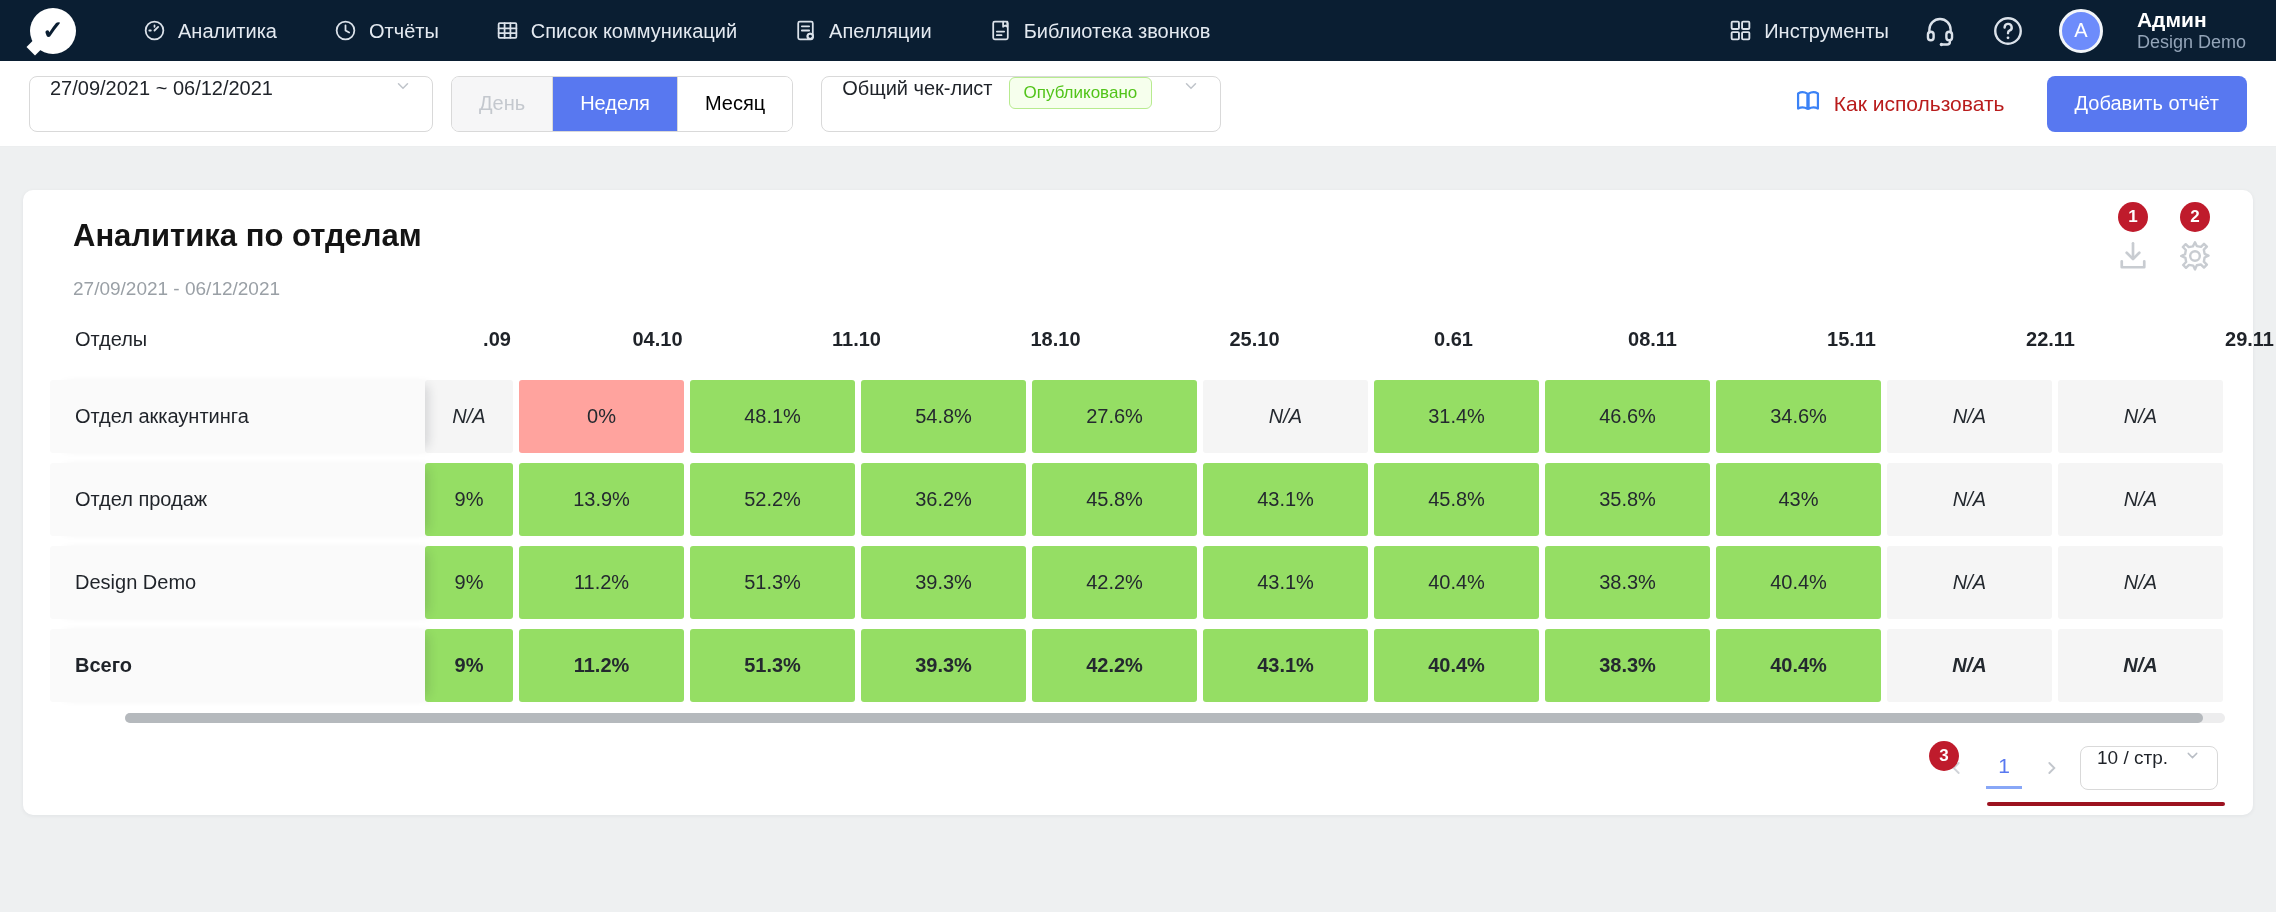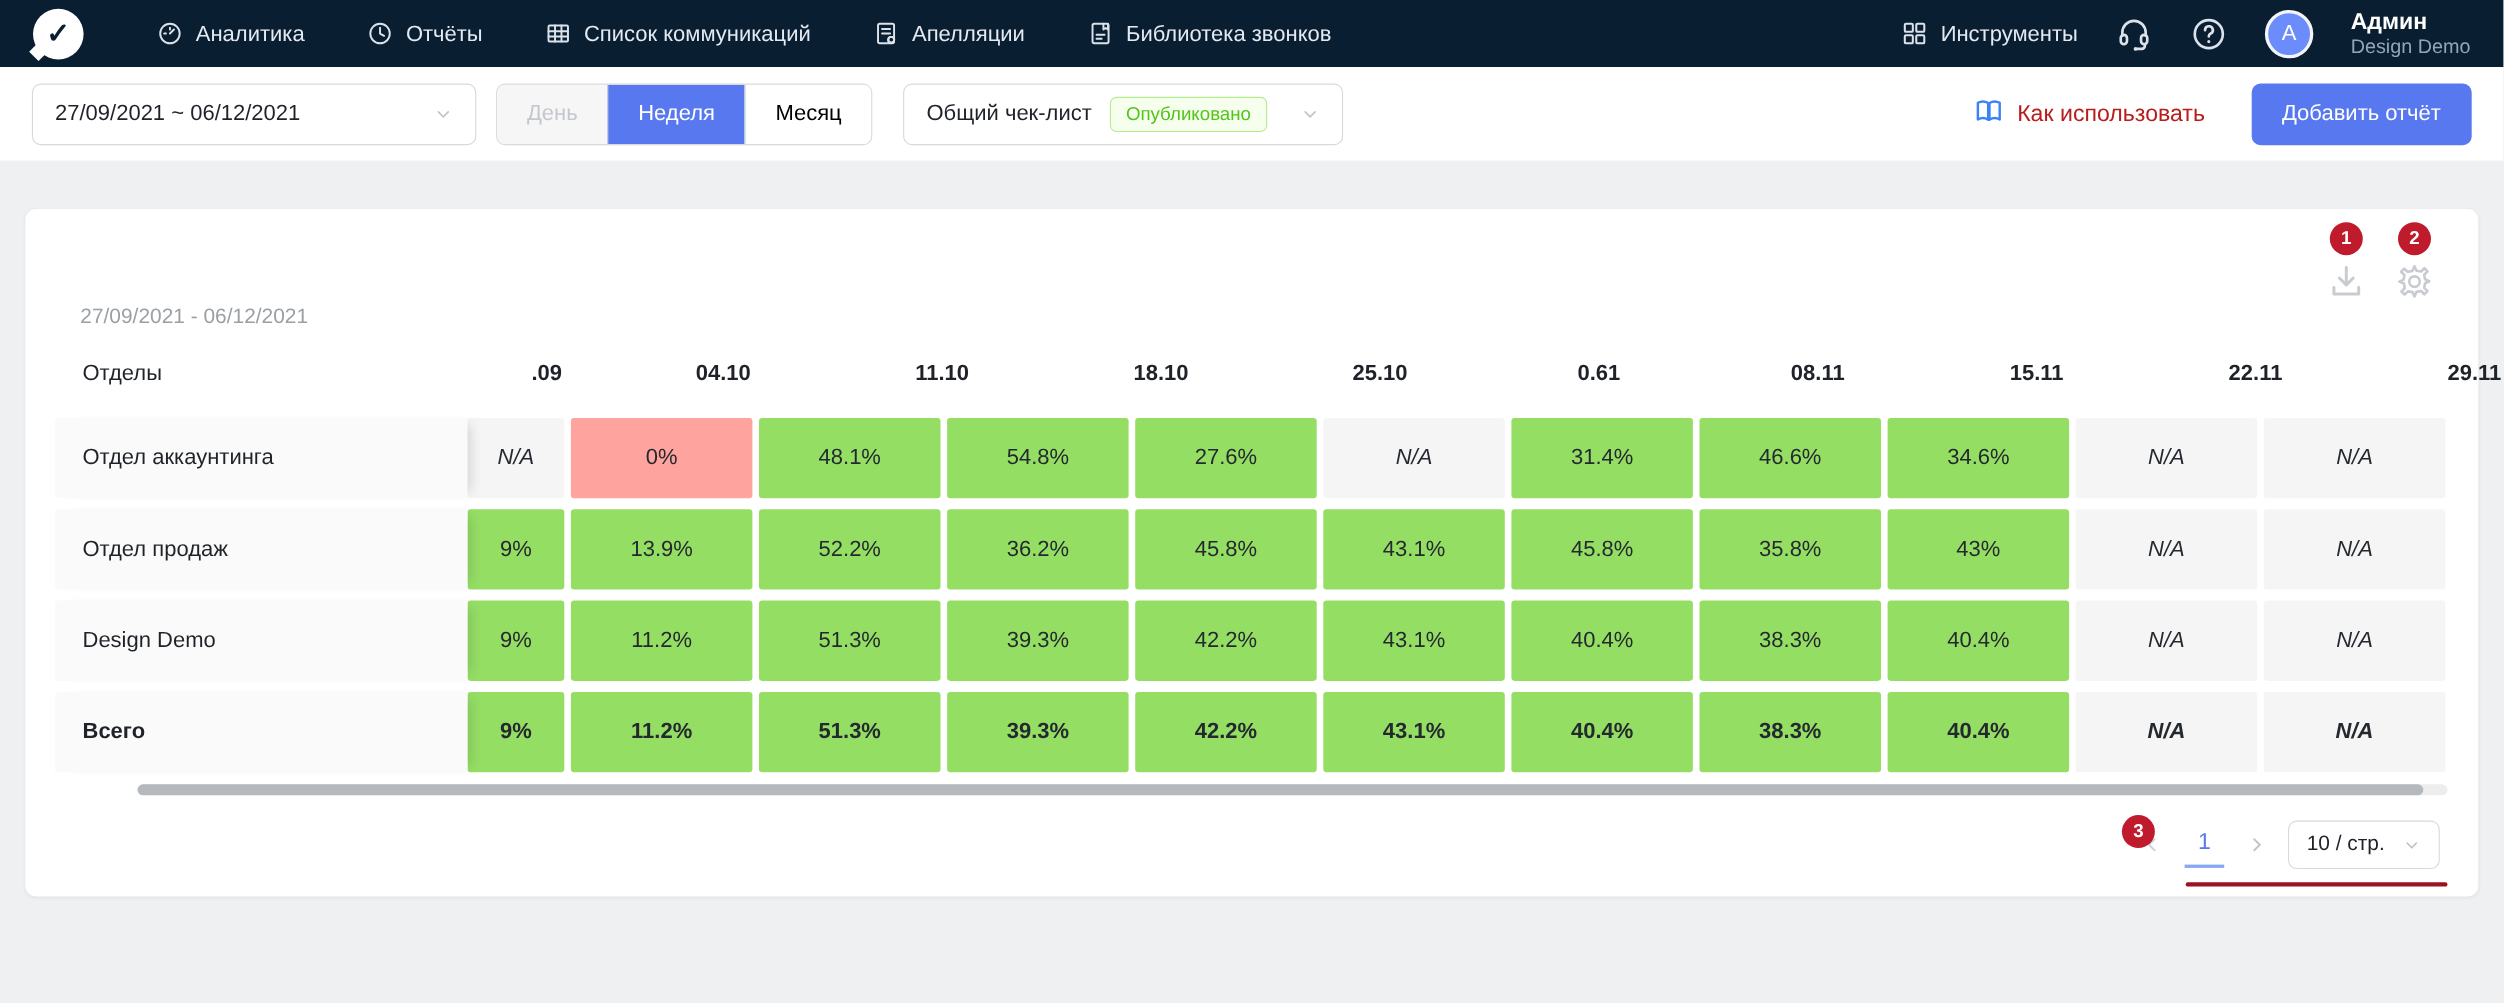--- a/index.html
+++ b/index.html
@@ -23,21 +23,21 @@
   .avatar { width:44px; height:44px; border-radius:50%; background:#6d8cfb; border:3px solid #f2f5f9;
             color:#fff; display:flex; align-items:center; justify-content:center; font-size:20px; }
   .userblock { line-height:1.2; }
   .user-name { color:#ffffff; font-size:21px; font-weight:bold; }
   .user-org  { color:#93a4b8; font-size:18px; }
 
   
   .toolbar { background:#ffffff; height:86px; display:flex; align-items:center; padding:0 29px;
              border-bottom:1px solid #eceeef; }
   .select-box { height:56px; background:#fff; border:1px solid #d9d9d9; border-radius:8px;
-                display:flex; align-items:center; padding:0 20px; font-size:20px; cursor:pointer; }
+                display:flex; align-items:flex-start; padding:0 20px; font-size:20px; cursor:pointer; }
   .datebox { width:404px; justify-content:space-between; }
   .chev { display:flex; align-items:center; }
   .segment { display:flex; margin-left:18px; border:1px solid #d9d9d9; border-radius:8px;
              overflow:hidden; height:56px; }
   .seg-btn { padding:0 27px; display:flex; align-items:center; font-size:20px; cursor:pointer;
              background:#fff; color:#000000; border-left:1px solid #d9d9d9; }
   .seg-btn:first-child { border-left:none; }
   .seg-btn.disabled { background:#f6f6f7; color:#c4c8ce; cursor:default; }
   .seg-btn.selected { background:#5878f0; color:#fff; }
   .checklist { margin-left:28px; gap:16px; }
@@ -223,20 +223,21 @@
       <svg width="28" height="28" viewBox="0 0 24 24" fill="none" stroke="#3b82f6" stroke-width="1.9" stroke-linejoin="round">
         <path d="M3.5 5.5c2.6-1.4 5.4-1.4 8 .2v13c-2.6-1.6-5.4-1.6-8-.2z"></path>
         <path d="M20.5 5.5c-2.6-1.4-5.4-1.4-8 .2v13c2.6-1.6 5.4-1.6 8-.2z"></path>
       </svg></span>
     <span>Как использовать</span>
   </div>
   <button class="add-btn">Добавить отчёт</button>
 </div>
 
 <div class="card">
+  <div class="card-title">Аналитика по отделам</div>
   <div class="card-subtitle">27/09/2021 - 06/12/2021</div>
 
   <div class="card-icons">
     <div class="tool-ic">
       <span class="ann-badge">1</span>
       <svg width="36" height="36" viewBox="0 0 24 24" stroke-width="1.8" stroke-linecap="round" stroke-linejoin="round">
         <path d="M12 3.5v10"></path>
           <polyline points="7.8,9.8 12,14 16.2,9.8"></polyline>
           <path d="M4.5 15.5v4h15v-4"></path>
       </svg>

